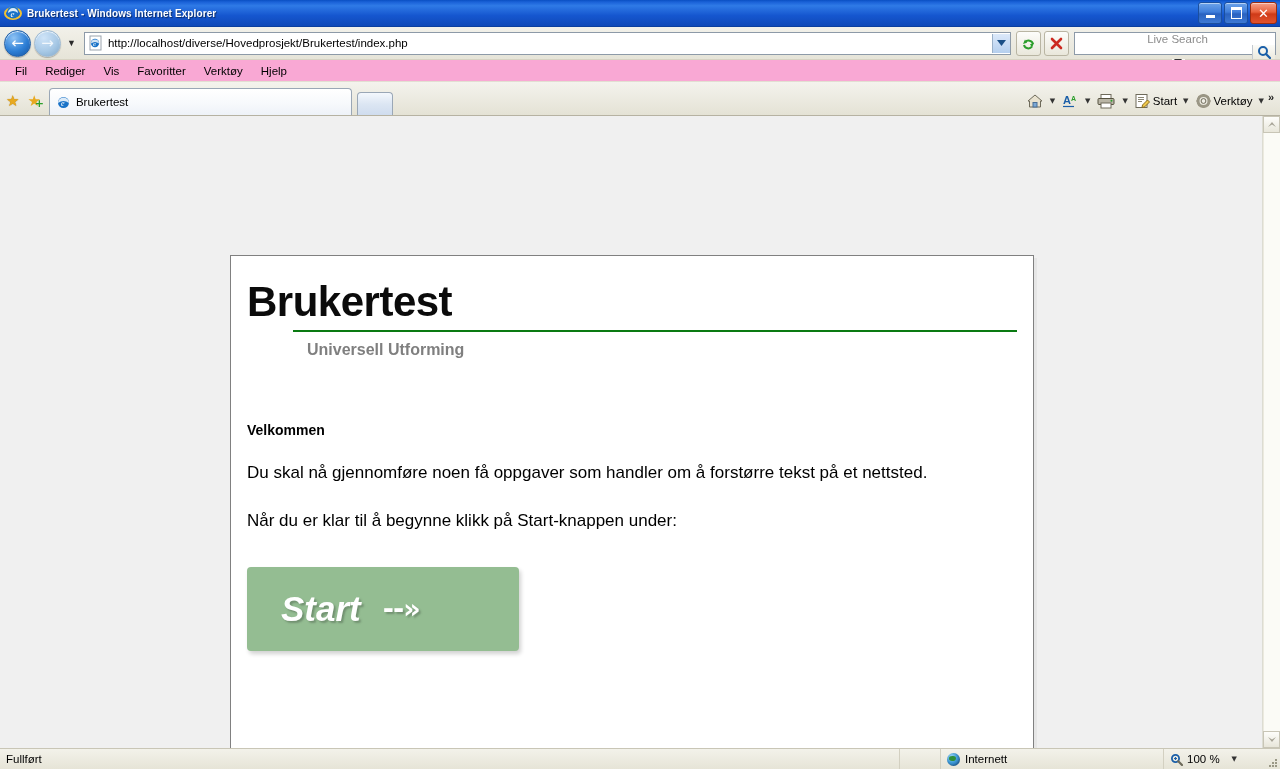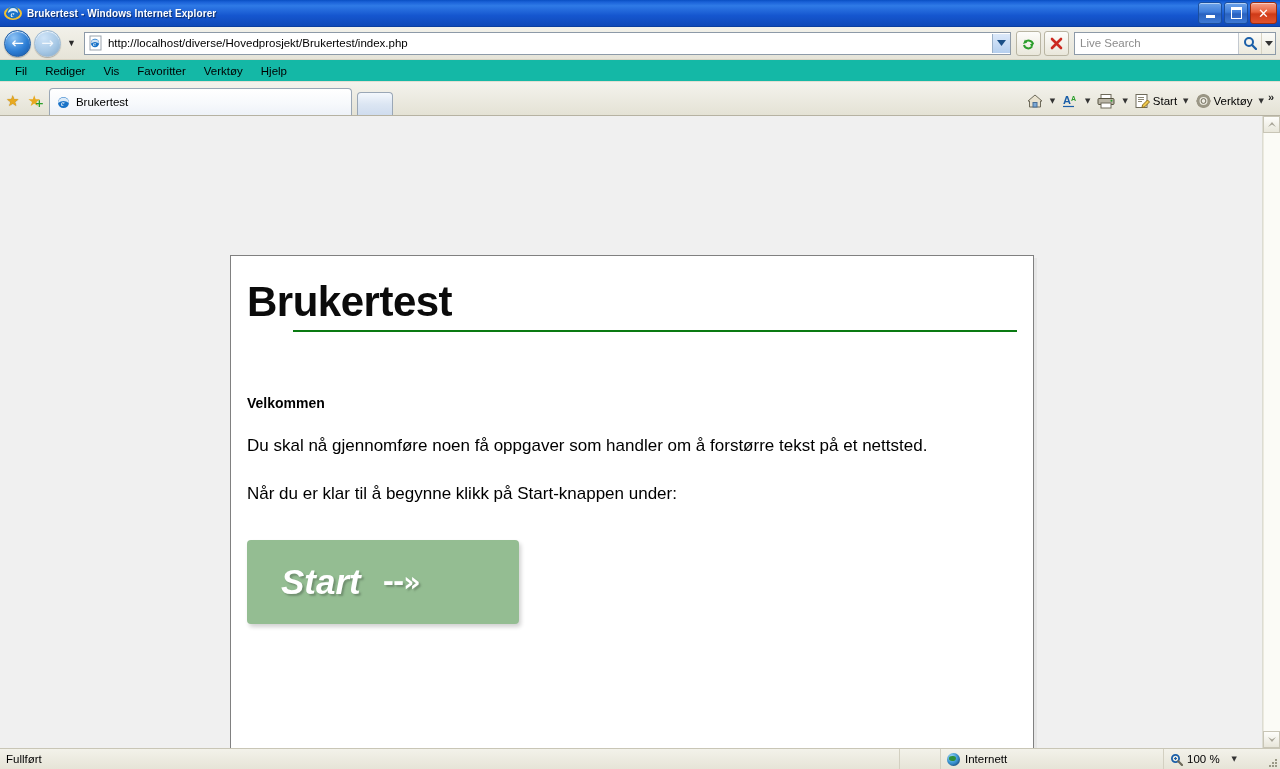--- a/index.html
+++ b/index.html
@@ -73,34 +73,34 @@
     font-size: 8px; color: #12406e; font-family: "DejaVu Sans", sans-serif;
   }
   .toolbtn {
     width: 23px; height: 23px; border: 1px solid transparent; border-radius: 3px;
     display: flex; align-items: center; justify-content: center;
     background: linear-gradient(to bottom,#fdfdfb,#e9e7db); border-color:#b9b5a3;
     font-size: 13px; flex: none;
   }
   .searchbox {
     width: 195px; height: 21px; background: #fff; border: 1px solid #8d9aa8;
-    display: flex; align-items: center; padding-left: 5px; margin-left: 2px;
+    display: flex; align-items: center; padding-left: 5px; margin-left: 2px; flex-direction: column;
   }
   .search-ph { font-size: 11.5px; color: #8c8c8c; }
   .search-go {
     width: 22px; height: 21px; border-left: 1px solid #c3c9d0;
     display: flex; align-items: center; justify-content: center; margin-left: auto;
     background: linear-gradient(to bottom,#fbfbf8,#eceade);
   }
   .search-caret { width: 13px; height: 21px; display:flex; align-items:center; justify-content:center;
     background: linear-gradient(to bottom,#fbfbf8,#eceade); border-left:1px solid #d7d3c3; font-size:7px; color:#333; }
 
   
   .menubar {
-    height: 21px; background: #14b8a6; display: flex; align-items: center;
+    height: 21px; background: #f9a8d4; display: flex; align-items: center;
     padding-left: 6px; gap: 0px; border-bottom: 1px solid #e2dfd2;
   }
   .menuitem { font-size: 11.5px; color: #000; padding: 2px 9px; }
 
   
   .tabbar {
     height: 33px; background: linear-gradient(to bottom,#f4f3ed,#e4e2d5);
     display: flex; align-items: flex-end; padding-left: 6px; position: relative;
     border-bottom: 1px solid #b6b2a2;
   }
@@ -378,20 +378,21 @@
       <span class="chev">»</span>
     </div>
   </div>
 
   <div class="pagearea">
     <div class="viewport">
 
       <div class="content-box">
         <div class="brand-title">Brukertest</div>
         <div class="green-rule"></div>
+        <div class="brand-sub">Universell Utforming</div>
 
         <div class="welcome">Velkommen</div>
         <div class="para">Du skal nå gjennomføre noen få oppgaver som handler om å forstørre tekst på et nettsted.</div>
         <div class="para">Når du er klar til å begynne klikk på Start-knappen under:</div>
 
         <div class="start-btn">
           <span class="start-label">Start</span>
           <span class="start-arrow">--»</span>
         </div>
       </div>

